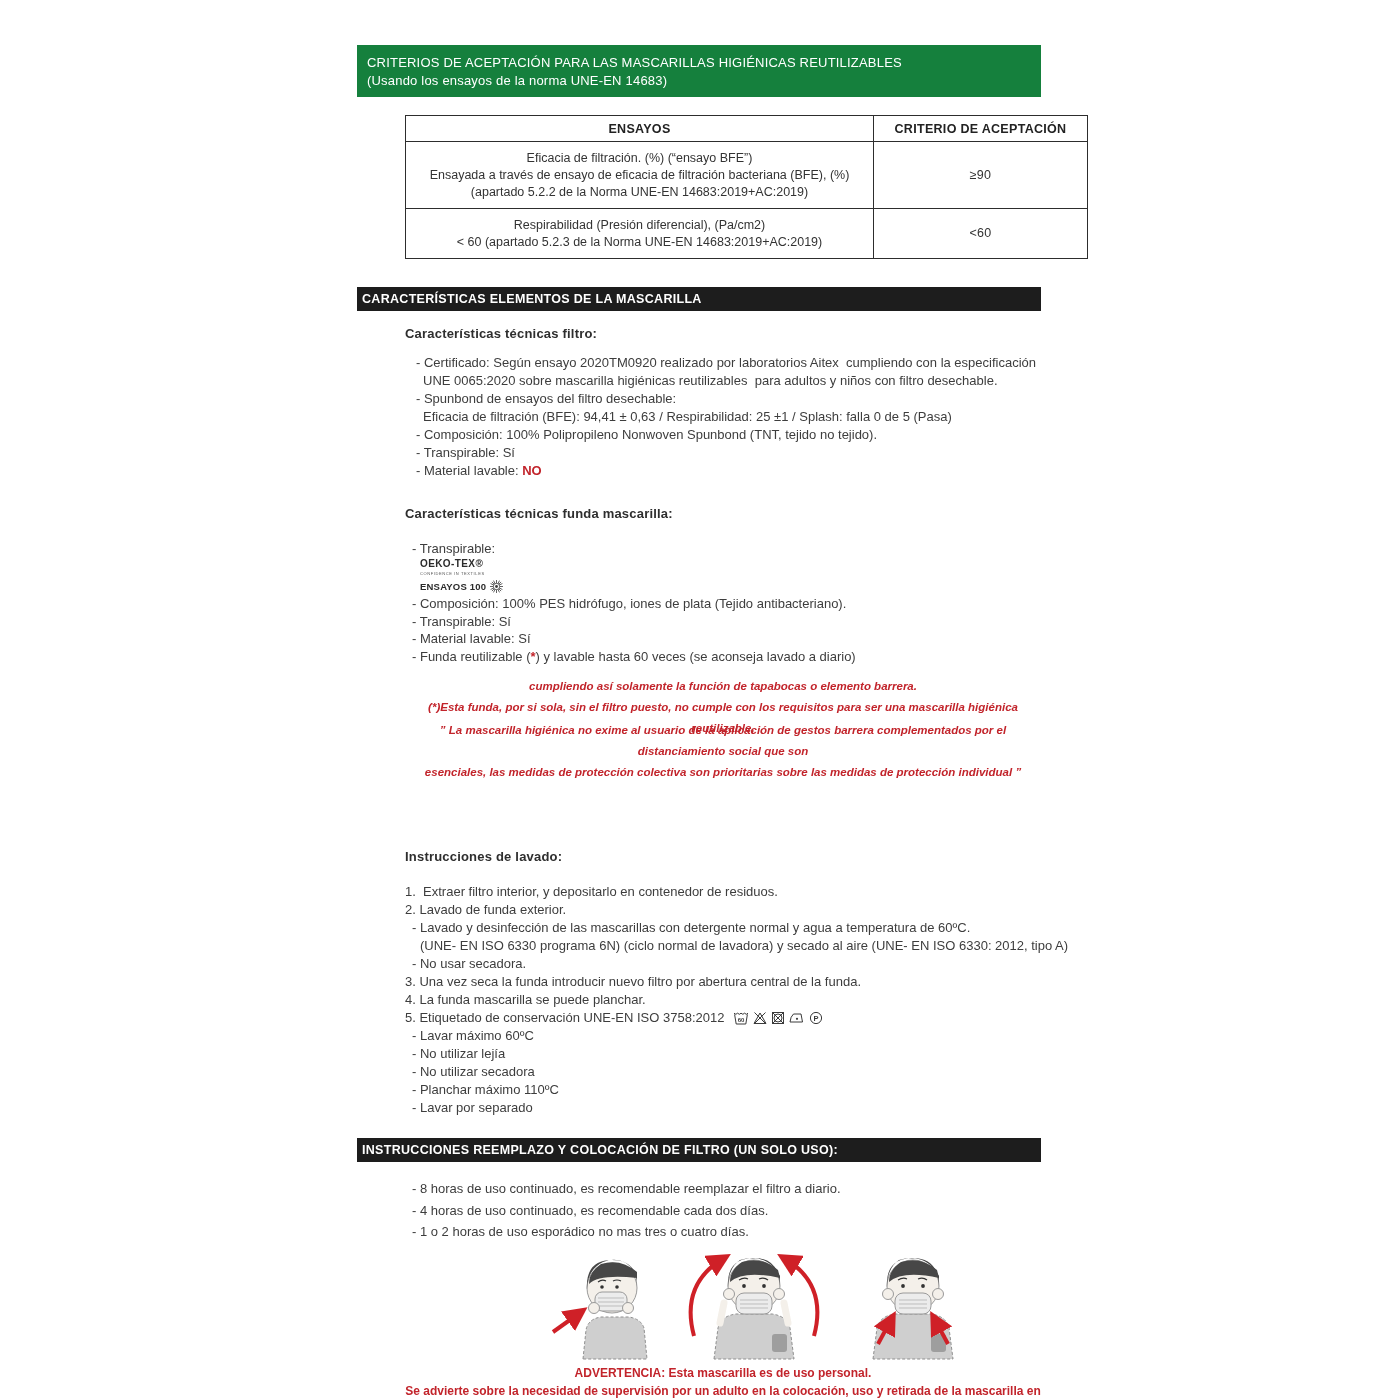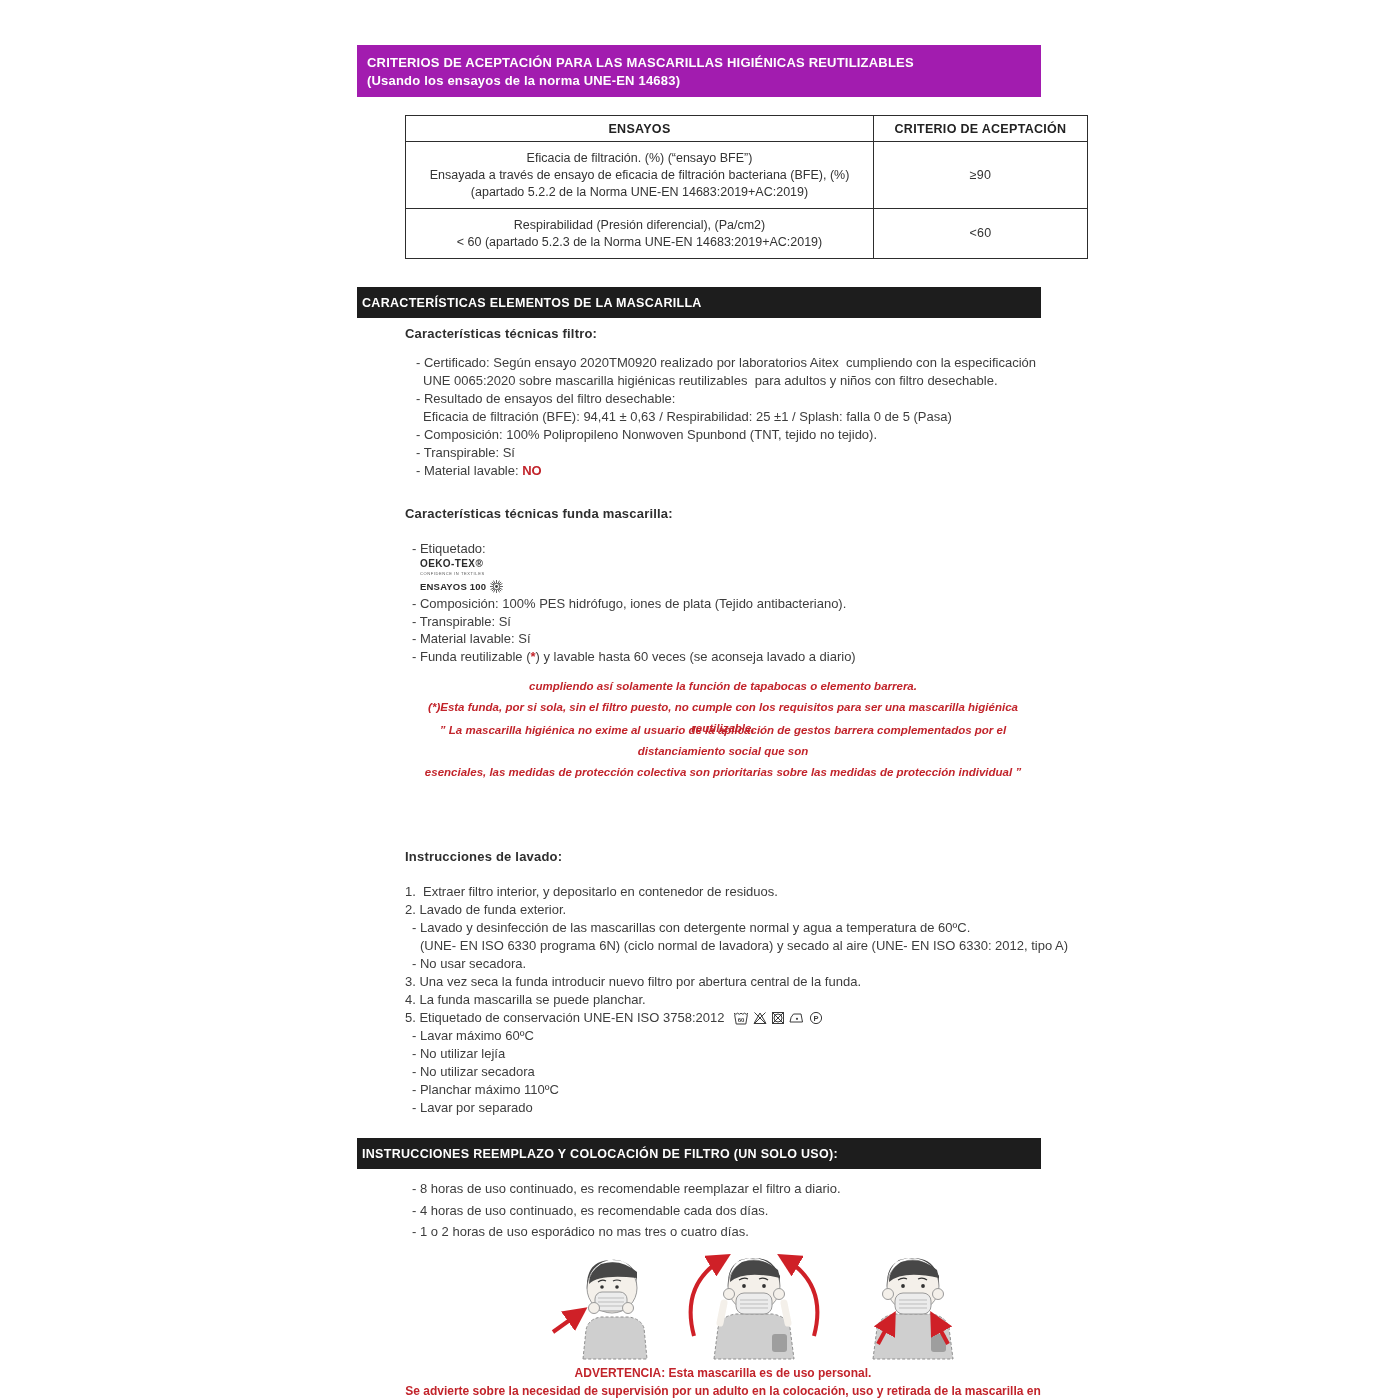--- a/index.html
+++ b/index.html
@@ -8,24 +8,24 @@
     position:relative; width:1400px; height:1400px; background:#ffffff;
     font-family:"Liberation Sans", sans-serif; color:#3d3d3d; overflow:hidden;
   }
   .abs { position:absolute;padding-left:48px; }
   .bar {
     background:#1d1d1d; color:#ffffff; font-weight:bold;
     letter-spacing:.3px; display:flex; align-items:center;
   }
   .banner {
     left:357px; top:45px; width:684px; height:52px;
-    background:#a21caf; color:#fff; font-weight:bold; font-size:13px;
+    background:#15803d; color:#fff; font-weight:normal; font-size:13px;
     letter-spacing:.2px; padding:9px 10px 0 10px; line-height:18px;
   }
-  .section-bar { left:357px; width:684px; height:31px; font-size:12.5px; padding:0 5px; }
+  .section-bar { left:357px; width:684px; height:24px; font-size:12.5px; padding:0 5px; }
   .ln { font-size:13px; line-height:18px; white-space:pre-wrap; }
   .i1 { padding-left:7px; }
   .i2 { padding-left:15px; }
   .redbold { color:#c2242b; font-weight:bold; }
   
   table.acc { border-collapse:collapse; table-layout:fixed; width:682px; }
   table.acc td, table.acc th { border:1.5px solid #2d2d2d; text-align:center; vertical-align:middle; }
   table.acc th { height:26px; font-size:12.5px; font-weight:bold; letter-spacing:.3px; color:#222; }
   table.acc td { font-size:12.5px; line-height:17px; padding:6px 10px; color:#333; }
   td.crit { font-size:13px; letter-spacing:.3px; }
@@ -87,30 +87,30 @@
       </table>
   </div>
 
   <div class="abs bar section-bar" style="top:287px;">CARACTERÍSTICAS ELEMENTOS DE  LA MASCARILLA</div>
 
   <div class="abs h-bold" style="left:357px; top:326px;">Características técnicas filtro:</div>
 
   <div class="abs" style="left:368px; top:354px;">
     <div class="ln">- Certificado: Según ensayo 2020TM0920 realizado por laboratorios Aitex  cumpliendo con la especificación</div>
     <div class="ln i1">UNE 0065:2020 sobre mascarilla higiénicas reutilizables  para adultos y niños con filtro desechable.</div>
-    <div class="ln">- Resultado de ensayos del filtro desechable:</div>
+    <div class="ln">- Spunbond de ensayos del filtro desechable:</div>
     <div class="ln i1">Eficacia de filtración (BFE): 94,41 ± 0,63 / Respirabilidad: 25 ±1 / Splash: falla 0 de 5 (Pasa)</div>
     <div class="ln">- Composición: 100% Polipropileno Nonwoven Spunbond (TNT, tejido no tejido).</div>
     <div class="ln">- Transpirable: Sí</div>
     <div class="ln"><span>- Material lavable: </span><span class="redbold">NO</span></div>
   </div>
 
   <div class="abs h-bold" style="left:357px; top:506px;">Características técnicas funda mascarilla:</div>
 
-  <div class="abs ln" style="left:364px; top:540px;">- Etiquetado:</div>
+  <div class="abs ln" style="left:364px; top:540px;">- Transpirable:</div>
 
   <div class="abs oeko" style="left:372px; top:559px;">
     <div class="t1">OEKO-TEX®</div>
     <div class="t2">CONFIDENCE IN TEXTILES</div>
     <div class="t3">
       <span>ENSAYOS 100</span>
       <svg width="15" height="15" viewBox="0 0 15 15">
         <g stroke="#3a3a3a" stroke-width="0.8">
           <line x1="7.5" y1="1" x2="7.5" y2="14"></line>
             <line x1="1" y1="7.5" x2="14" y2="7.5"></line>

